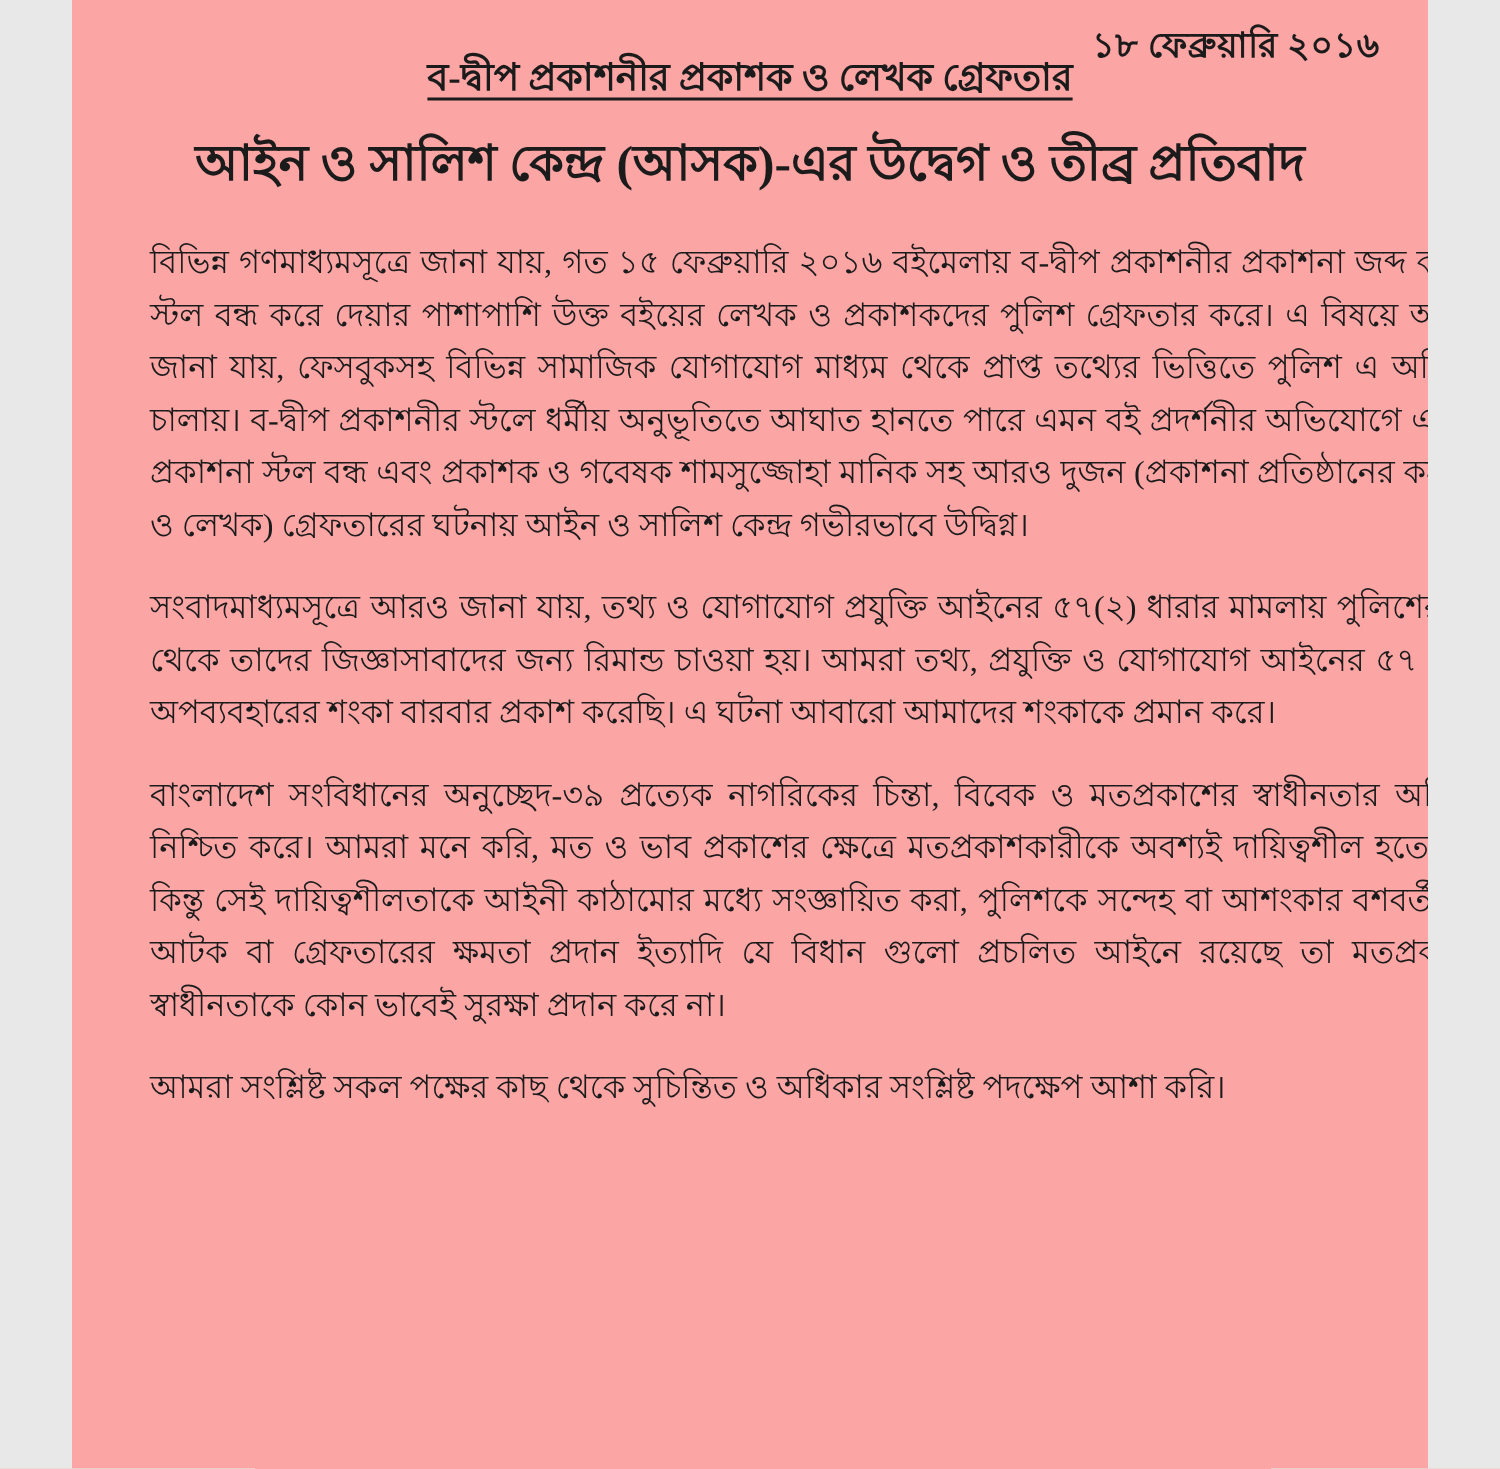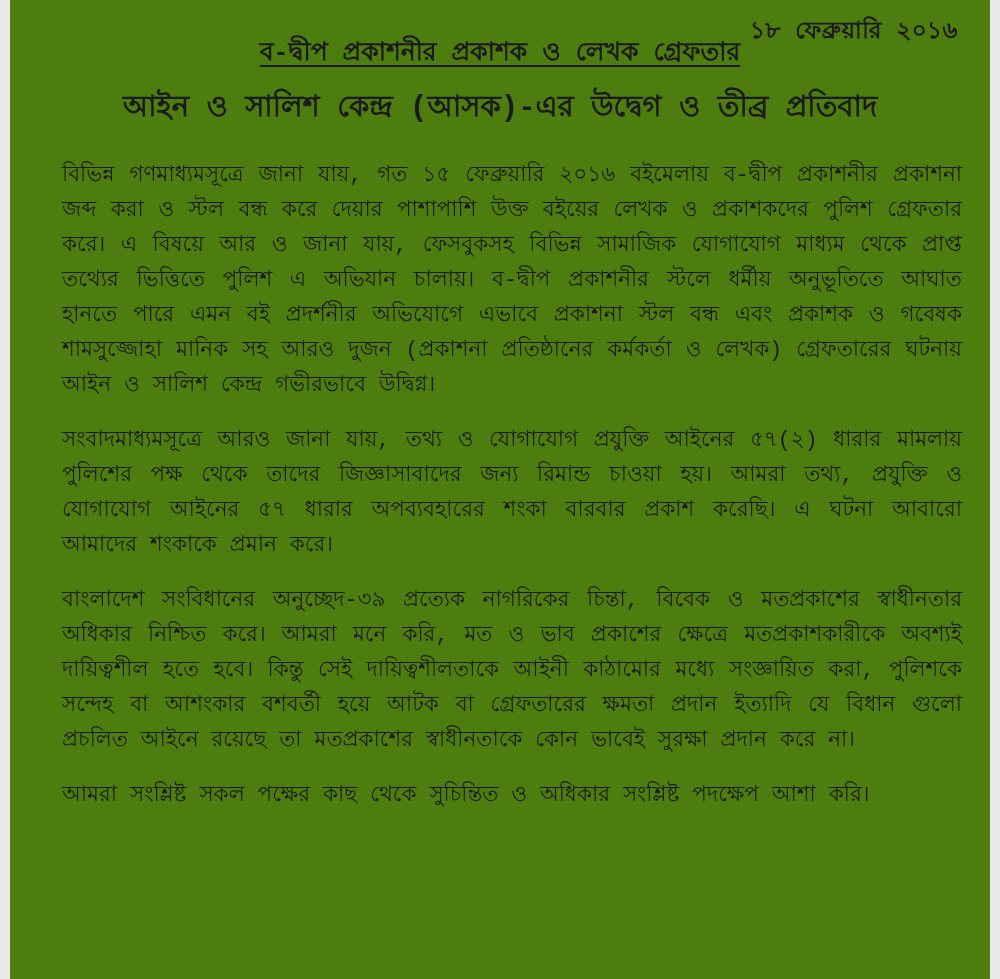--- a/index.html
+++ b/index.html
@@ -2,26 +2,26 @@
 <html><head>
 <meta charset="utf-8">
 <style>
   html, body {
     margin: 0;
     padding: 0;
     background: #e8e8e8;
   }
   .page {
     position: relative;
-    width: 980px;
+    width: 904px;
     height: 979px;
     margin: 0 auto;
-    background: #4d7c0f;
+    background: #fca5a5;
     color: #1b1b1b;
-    font-family: Liberation Mono, monospace;
+    font-family: Liberation Serif, serif;
     box-sizing: border-box;
     overflow: hidden;
   }
   .date-line {
     position: absolute;
     top: 12px;
     right: 32px;
     font-size: 23px;
     font-weight: 600;
     letter-spacing: 0.5px;
@@ -36,21 +36,21 @@
   .title-line1 {
     display: inline-block;
     font-size: 25px;
     font-weight: 700;
     text-decoration: underline;
     text-underline-offset: 5px;
     text-decoration-thickness: 1.5px;
     margin-bottom: 6px;
   }
   .title-line2 {
-    font-size: 29px;
+    font-size: 33px;
     font-weight: 700;
     margin-top: 2px;
   }
   .body-text {
     position: absolute;
     top: 158px;
     left: 52px;
     width: 900px;
   }
   .body-text p {

